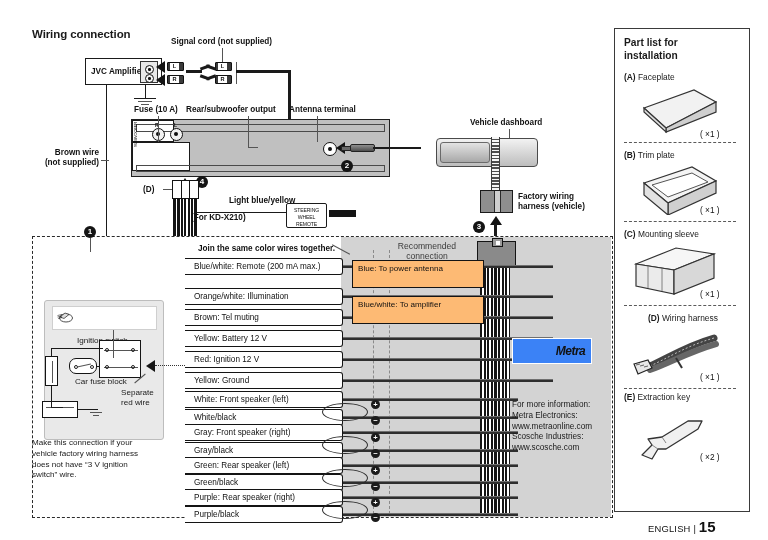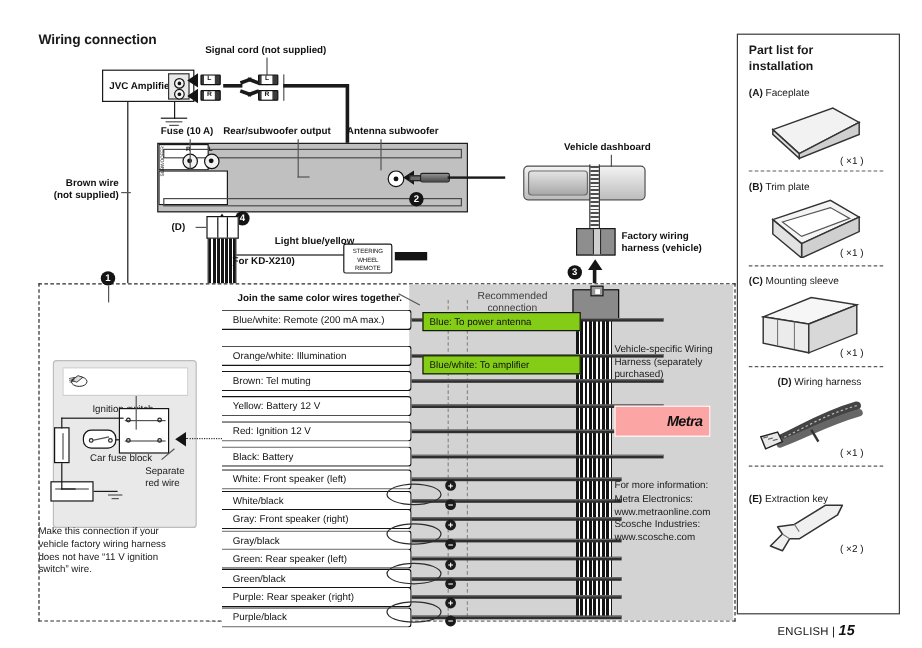--- a/index.html
+++ b/index.html
@@ -225,22 +225,22 @@
     font-size: 8.2px; color: #111; white-space: nowrap;
   }
   .wire-line {
     position: absolute; left: 158px; height: 2.6px;
     background: #2e2e2e;
     border-top: 1px solid #6f6f6f;
   }
 
   
   .rec-row {
-    position: absolute; left: 352px; width: 132px; height: 16px;
-    background: #84cc16; border: 1.3px solid #141414; padding-left: 47px;
+    position: absolute; left: 352px; width: 132px; height: 28px;
+    background: #fdba74; border: 1.3px solid #141414; padding-left: 47px;
   }
   .rec-txt {
     position: absolute; left: 5px; top: 3px; font-size: 8.1px; color: #111; white-space: nowrap;
   }
 
   
   .term {
     position: absolute; width: 9px; height: 9px; border-radius: 50%;
     background: #1b1b1b;
   }
@@ -263,21 +263,21 @@
   }
   .pl-qty {
     position: absolute; font-size: 8.3px; color: #111;
   }
   .pl-div {
     position: absolute; left: 624px; width: 112px; border-top: 1.1px dashed #5a5a5a; height: 0;
   }
   #footer {
     left: 648px; top: 518px; font-size: 9.4px; color: #111; letter-spacing: 0.2px;
   }
-  #footer .pg { font-weight: bold; font-size: 12px; font-style: italic; }
+  #footer .pg { font-weight: bold; font-size: 15px; }
 
   
   .lead { position: absolute; font-size: 8.2px; color: #111; line-height: 1.2; font-weight: bold; }
   .lead.wrap { white-space: normal; }
 
   
   .ln { position: absolute; background: #1a1a1a; }
   .ln.h { height: 1.4px; }
   .ln.v { width: 1.4px; }
   .ln.thick.h { height: 2.6px; }
@@ -335,21 +335,21 @@
     background: #3a3a3a; border: 1px solid #111; border-radius: 1px;
   }
   .rcaplug b {
     position: absolute; left: 2px; top: 0px; width: 9px; height: 7px;
     background: #fff; color: #111; font-size: 5.6px; text-align: center;
     line-height: 7px; font-weight: bold;
   }
 
   
   .logo-box {
-    position: absolute; background: #fca5a5; border: 1px solid #ffffff;
+    position: absolute; background: #3b82f6; border: 1px solid #ffffff;
     display: flex; align-items: center; justify-content: center;
     font-style: italic; font-weight: bold; color: #111; padding-left: 37px;
   }
   #logo-metra { left: 512px; top: 338px; width: 80px; height: 26px; font-size: 12px; letter-spacing: -0.5px; }
   #logo-scosche { left: 512px; top: 370px; width: 80px; height: 22px; font-size: 10.5px; letter-spacing: -0.3px; }
 
   #vs-harness-txt { left: 512px; top: 286px; width: 96px; font-size: 8.2px; line-height: 1.3; white-space: normal; }
   #moreinfo-txt { left: 512px; top: 400px; width: 100px; font-size: 8.2px; line-height: 1.32; white-space: normal; }
 
   
@@ -424,21 +424,21 @@
     <div class="abs" id="ant-jack" style="left:191px; top:22px;"></div>
   </div>
 
   <div class="abs lead" style="left:134px; top:105px;">Fuse (10 A)</div>
   <div class="abs ln thin v" style="left:158px; top:116px; height:26px;"></div>
 
   <div class="abs lead" style="left:186px; top:105px;">Rear/subwoofer output</div>
   <div class="abs ln thin v" style="left:248px; top:116px; height:32px;"></div>
   <div class="abs ln thin h" style="left:248px; top:147px; width:10px;"></div>
 
-  <div class="abs lead" style="left:289px; top:105px;">Antenna subwoofer</div>
+  <div class="abs lead" style="left:289px; top:105px;">Antenna terminal</div>
   <div class="abs ln thin v" style="left:317px; top:116px; height:26px;"></div>
 
   <div class="abs arrow-left" style="left:336px; top:142px;"></div>
   <div class="abs" id="ant-plug-tip"></div>
   <div class="abs" id="ant-plug-body"></div>
   <div class="abs ln thick h" style="left:373px; top:146.5px; width:48px;"></div>
   <div class="abs step" style="left:341px; top:160px;">2</div>
 
   <div class="abs arrow-up" style="left:179px; top:178px;"></div>
   <div class="abs step" style="left:196px; top:176px;">4</div>
@@ -525,21 +525,21 @@
   <div class="abs ln thin h" style="left:90px; top:412px; width:12px;"></div>
   <div class="abs ln thin h" style="left:93px; top:415px; width:6px;"></div>
   <div class="abs ln h" style="left:96px; top:366px; width:4px;"></div>
   <div class="abs ln thin v" style="left:113px; top:330px; height:28px;"></div>
   <div class="abs" id="carfuse-label">Car fuse block</div>
   <div class="abs" id="sepwire-label">
     <span>Separate</span><br>
     <span>red wire</span>
   </div>
   <div class="abs ln thin h" style="left:133px; top:378px; width:14px; transform:rotate(-40deg);"></div>
-  <div class="abs" id="ign-note">Make this connection if your vehicle factory wiring harness does not have “11 V ignition switch” wire.</div>
+  <div class="abs" id="ign-note">Make this connection if your vehicle factory wiring harness does not have “3 V ignition switch” wire.</div>
 
   <div class="abs arrow-left" style="left:146px; top:360px;"></div>
   <div class="abs" style="left:155px; top:364.5px; width:30px; border-top:1.4px dotted #333;"></div>
 
   <div id="wire-rows">
       <div class="wire-row" style="top: 258px;">
         <div class="wire-cap">
           <div class="wire-txt">Blue/white: Remote (200 mA max.)</div>
         </div>
         <div class="wire-line" style="top: 7px; width: 210px;"></div>
@@ -563,21 +563,21 @@
         <div class="wire-line" style="top: 7px; width: 210px;"></div>
       </div>
       <div class="wire-row" style="top: 351px;">
         <div class="wire-cap">
           <div class="wire-txt">Red: Ignition 12 V</div>
         </div>
         <div class="wire-line" style="top: 7px; width: 210px;"></div>
       </div>
       <div class="wire-row" style="top: 372px;">
         <div class="wire-cap">
-          <div class="wire-txt">Black: Battery</div>
+          <div class="wire-txt">Yellow: Ground</div>
         </div>
         <div class="wire-line" style="top: 7px; width: 210px;"></div>
       </div>
       <div class="wire-row" style="top: 391px;">
         <div class="wire-cap">
           <div class="wire-txt">White: Front speaker (left)</div>
         </div>
         <div class="wire-line" style="top: 7px; width: 175px;"></div>
       </div>
       <div class="wire-row" style="top: 409px;">
@@ -659,21 +659,20 @@
         <span>+</span>
       </div>
       <div class="term" style="left: 371px; top: 513px;">
         <span>−</span>
       </div>
       <div style="position: absolute; left: 322px; top: 501px; width: 46px; height: 18px; border: 1.4px solid rgb(44, 44, 44); border-radius: 50%; background: transparent;"></div>
     </div>
 
   <div class="abs ln thin h" style="left:331px; top:249px; width:20px; transform:rotate(28deg);"></div>
 
-  <div class="abs" id="vs-harness-txt">Vehicle-specific Wiring Harness (separately purchased)</div>
   <div class="logo-box" id="logo-metra">Metra</div>
   <div class="abs" id="moreinfo-txt">For more information:
 Metra Electronics:
 www.metraonline.com
 Scosche Industries:
 www.scosche.com</div>
 
   <div class="abs" id="partlist"></div>
   <div class="abs" id="pl-title">Part list for installation</div>
 
@@ -723,21 +722,21 @@
     <path d="M22 36 C40 28, 58 16, 86 8" stroke="#444" stroke-width="7" fill="none" stroke-linecap="round"></path>
     <path d="M22 40 C42 33, 60 22, 88 14" stroke="#666" stroke-width="6" fill="none" stroke-linecap="round"></path>
     <path d="M22 36 C40 28, 58 16, 86 8" stroke="#bbb" stroke-width="1" fill="none" stroke-dasharray="2 2"></path>
     <path d="M48 28 L54 38" stroke="#333" stroke-width="2" fill="none"></path>
     <path d="M6 34 L20 30 L24 38 L10 44 Z" fill="#e8e8e8" stroke="#222" stroke-width="1.2"></path>
     <path d="M8 35 L12 34 M12 36 L16 35 M16 37 L20 36" stroke="#555" stroke-width="0.9"></path>
   </svg>
   <div class="pl-qty" style="left:700px; top:372px;">( ×1 )</div>
   <div class="pl-div" style="top:388px;"></div>
 
-  <div class="pl-item-label" style="top:410px;">
+  <div class="pl-item-label" style="top:392px;">
     <b>(E)</b>
     <span>Extraction key</span>
   </div>
   <svg class="abs" style="left:632px; top:415px; width:88px; height:52px;" viewBox="0 0 88 52">
     <path d="M10 40 L20 30 L16 24 L30 22 L56 6 L70 6 L66 14 L34 34 L26 34 L20 44 Z" fill="#f0f0f0" stroke="#333" stroke-width="1.3" stroke-linejoin="round"></path>
     <path d="M30 22 L34 28 M20 30 L26 34" stroke="#777" stroke-width="0.9" fill="none"></path>
   </svg>
   <div class="pl-qty" style="left:700px; top:452px;">( ×2 )</div>
 
   <div class="abs" id="footer">

